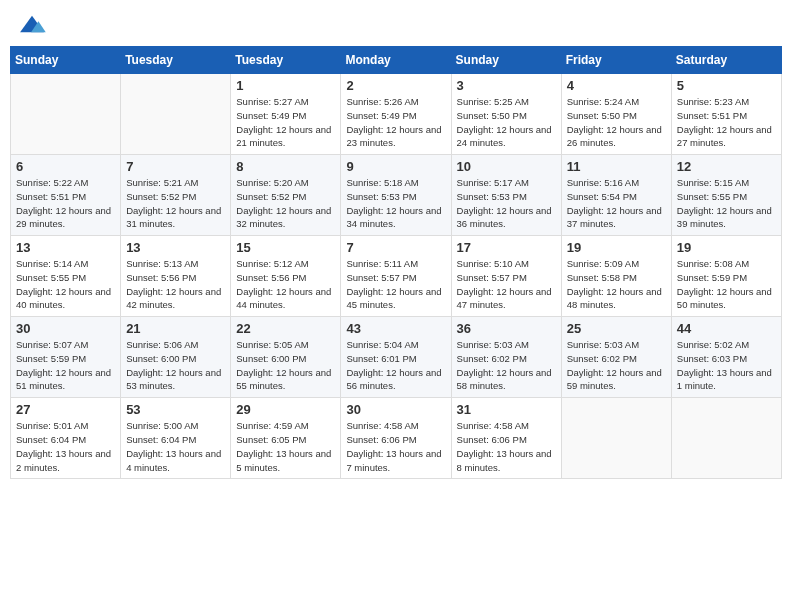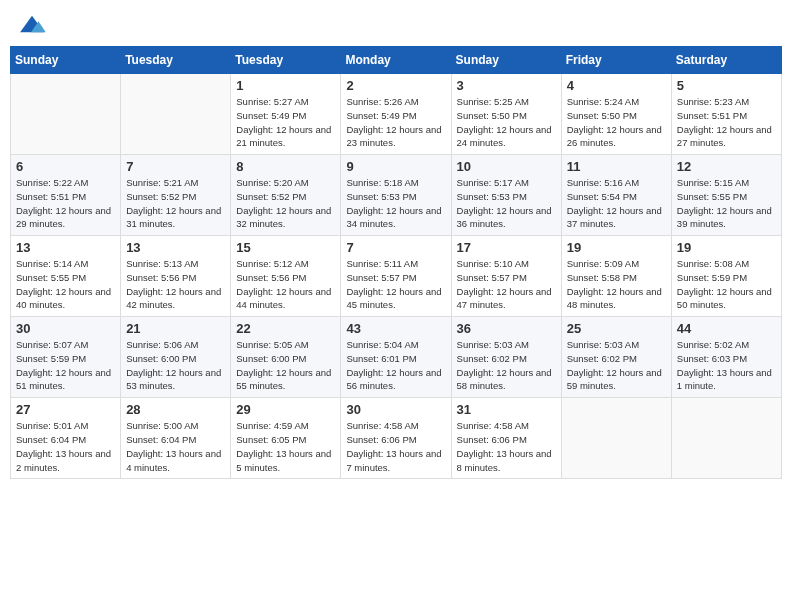--- a/index.html
+++ b/index.html
@@ -227,21 +227,21 @@
           <span class="day-num">44</span>
           <div class="day-info">Sunrise: 5:02 AM<br>Sunset: 6:03 PM<br>Daylight: 13 hours and 1 minute.</div>
         </td>
       </tr>
       <tr>
         <td>
           <span class="day-num">27</span>
           <div class="day-info">Sunrise: 5:01 AM<br>Sunset: 6:04 PM<br>Daylight: 13 hours and 2 minutes.</div>
         </td>
         <td>
-          <span class="day-num">28</span>
+          <span class="day-num">53</span>
           <div class="day-info">Sunrise: 5:00 AM<br>Sunset: 6:04 PM<br>Daylight: 13 hours and 4 minutes.</div>
         </td>
         <td>
           <span class="day-num">29</span>
           <div class="day-info">Sunrise: 4:59 AM<br>Sunset: 6:05 PM<br>Daylight: 13 hours and 5 minutes.</div>
         </td>
         <td>
           <span class="day-num">30</span>
           <div class="day-info">Sunrise: 4:58 AM<br>Sunset: 6:06 PM<br>Daylight: 13 hours and 7 minutes.</div>
         </td>

